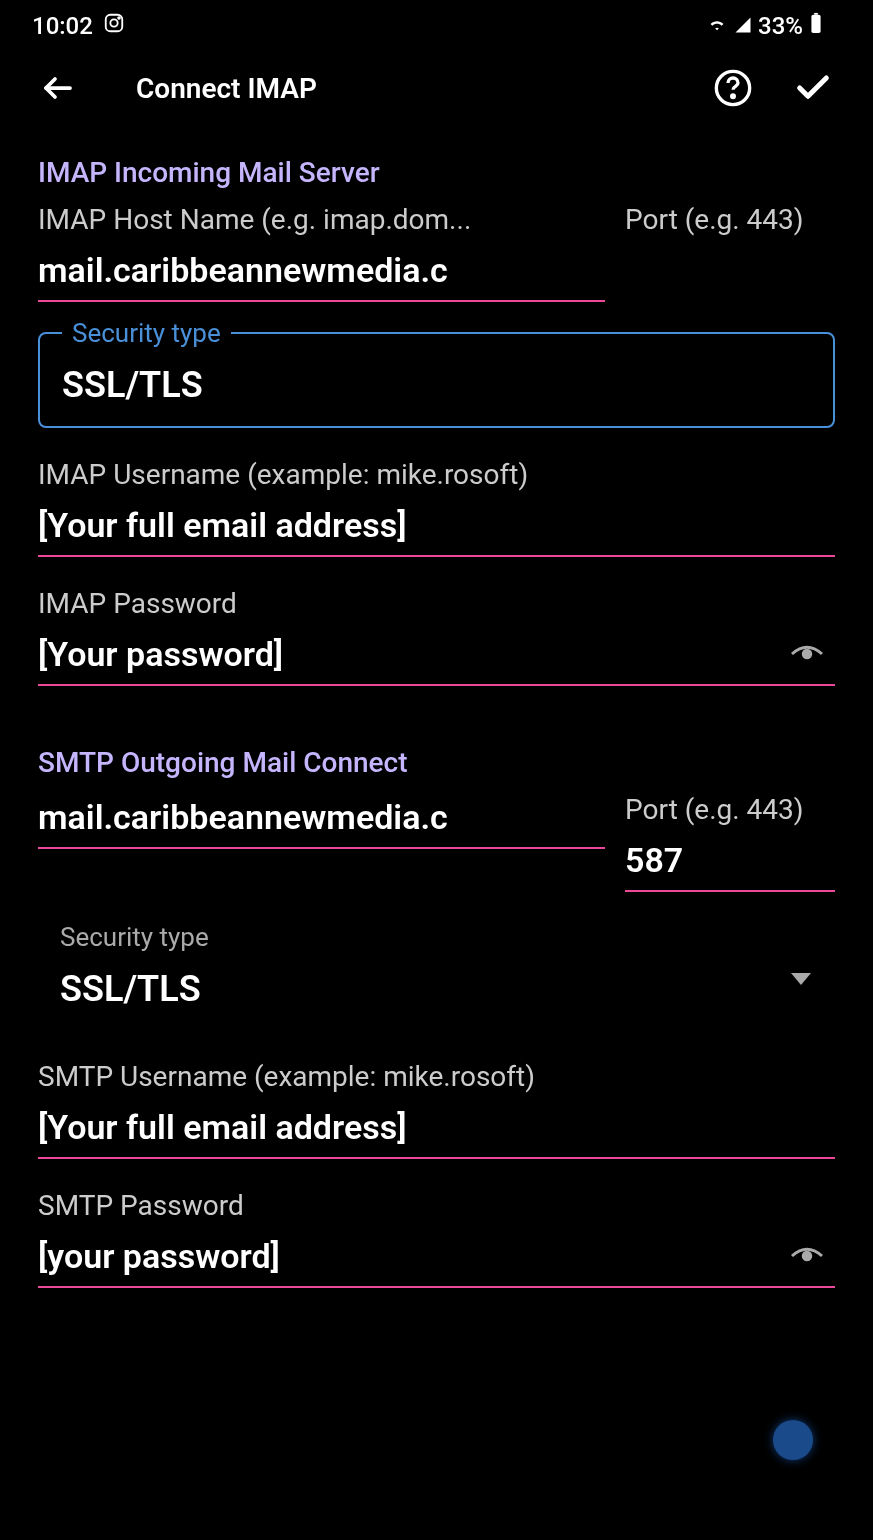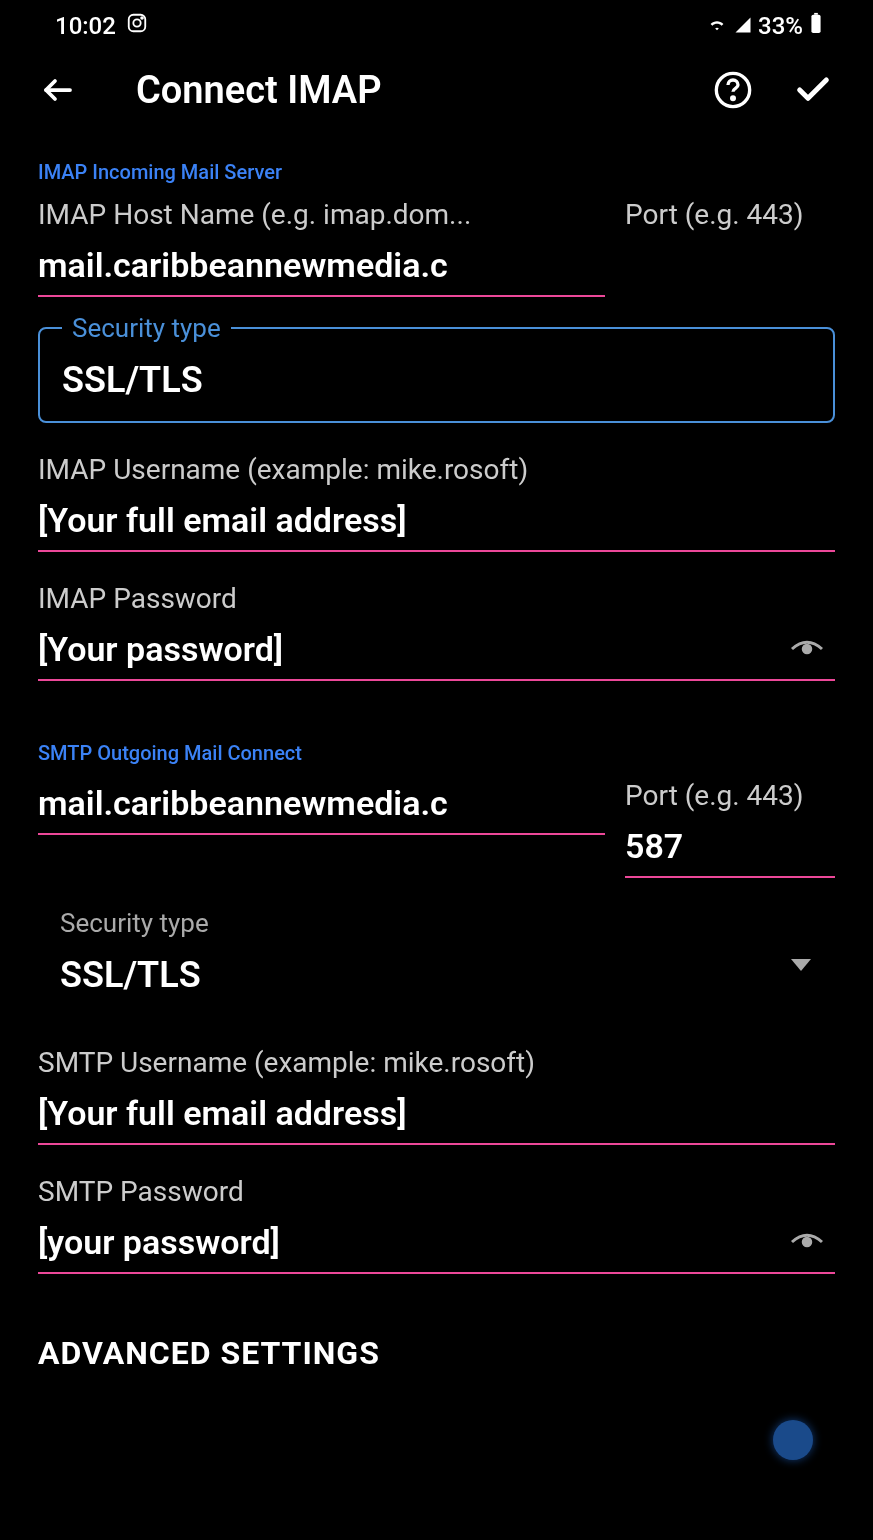--- a/index.html
+++ b/index.html
@@ -16,21 +16,20 @@
       overflow: hidden;
       position: relative;
     }
     .status-bar {
       display: flex;
       justify-content: space-between;
       align-items: flex-end;
       padding: 12px 50px 8px 32px;
       font-size: 24px;
       font-weight: 500;
-      margin-left: 23px;
     }
     .status-left {
       display: flex;
       align-items: center;
       gap: 10px;
     }
     .status-right {
       display: flex;
       align-items: center;
       gap: 6px;
@@ -42,43 +41,43 @@
       padding: 20px 40px;
       gap: 40px;
     }
     .back-btn {
       color: #fff;
       display: flex;
       align-items: center;
       justify-content: center;
     }
     .app-title {
-      font-size: 38px;
+      font-size: 28px;
       font-weight: 600;
       flex: 1;
       margin-left: 20px;
     }
     .app-bar-actions {
       display: flex;
       gap: 40px;
       align-items: center;
     }
     .help-icon, .check-icon {
       width: 40px;
       height: 40px;
       display: flex;
       align-items: center;
       justify-content: center;
     }
     .content {
       padding: 0 38px;
     }
     .section-header {
-      color: #3b82f6;
-      font-size: 20px;
+      color: #c4b5fd;
+      font-size: 28px;
       font-weight: 500;
       margin-top: 28px;
       margin-bottom: 14px;
     }
     .field-row {
       display: flex;
       gap: 20px;
       margin-bottom: 20px;
     }
     .field-host {
@@ -308,17 +307,16 @@
     <div class="field-label">SMTP Password</div>
     <div class="field-value">[your password]</div>
     <div class="eye-icon">
       <svg width="36" height="28" viewBox="0 0 24 18" fill="none" stroke="#aaa" stroke-width="2">
           <path d="M2 9 Q12 0 22 9"></path>
           <circle cx="12" cy="9" r="2.5" fill="#aaa"></circle>
         </svg>
     </div>
   </div>
 
-  <div class="advanced-settings">ADVANCED SETTINGS</div>
 
 </div>
 
 <div class="fab"></div>
 
 </body></html>

